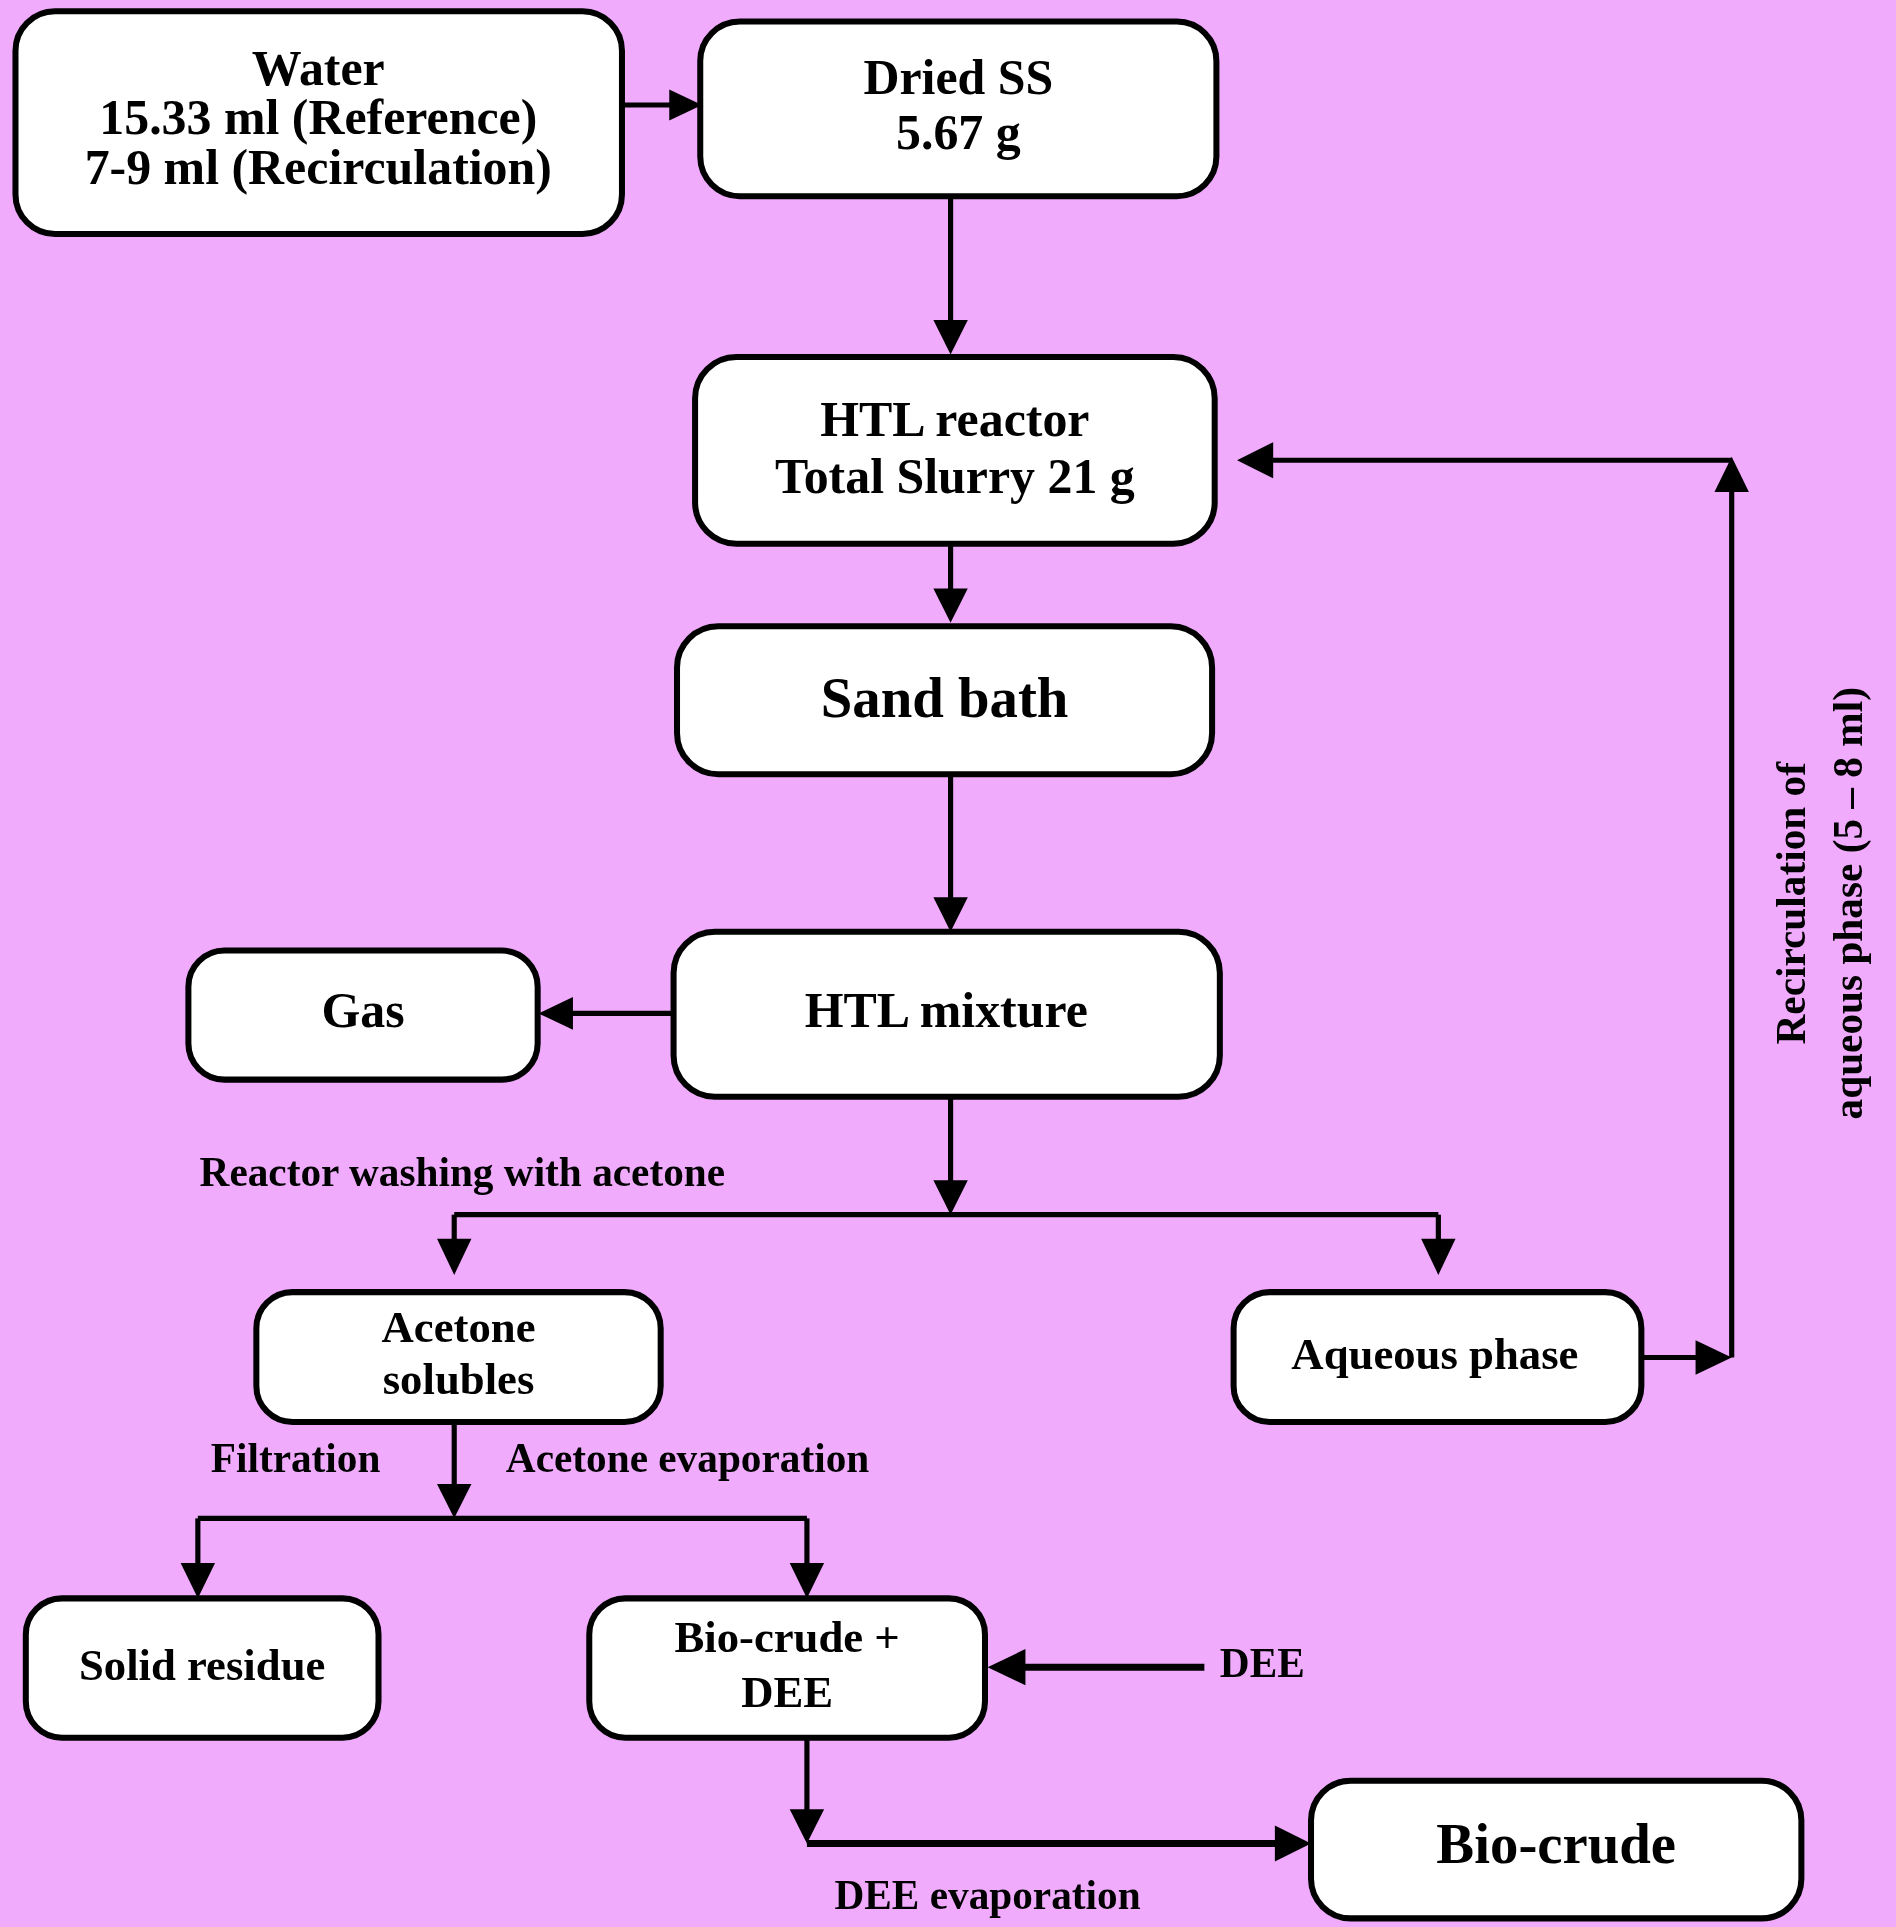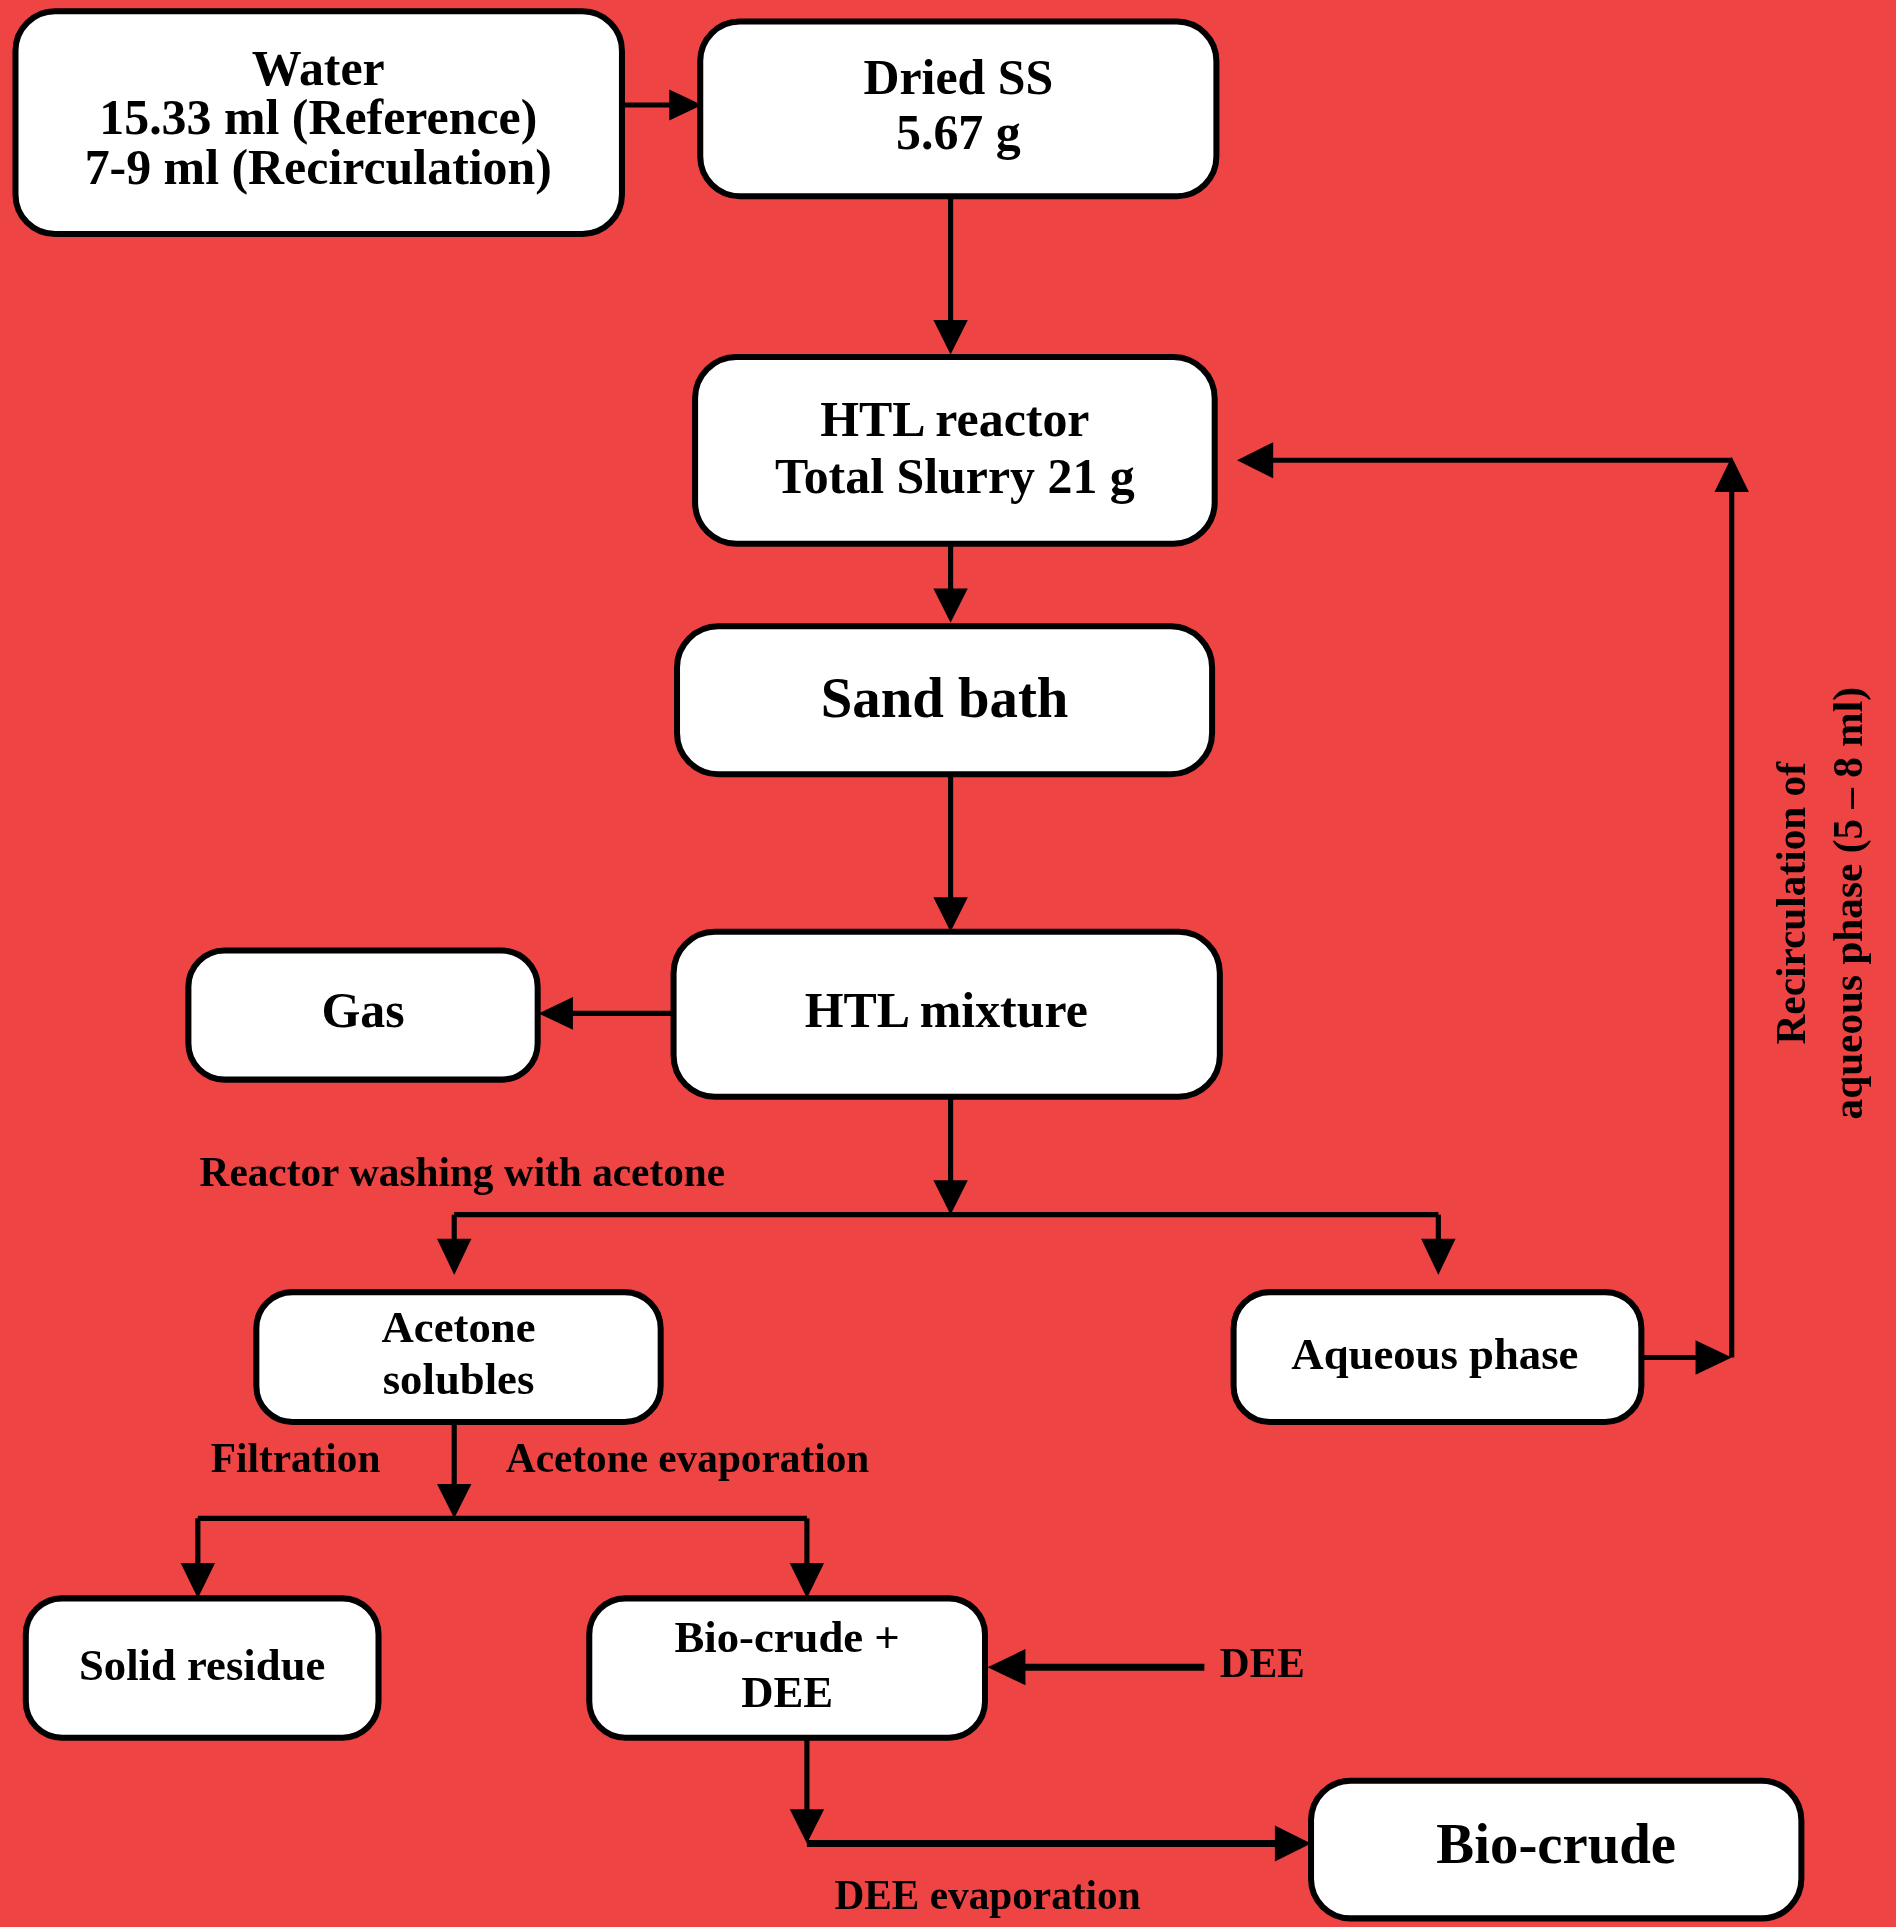--- a/index.html
+++ b/index.html
@@ -8,21 +8,21 @@
     padding: 0;
     background: #ffffff;
   }
   body {
     font-family: "Liberation Serif", "DejaVu Serif", serif;
   }
   #flow-root {
     position: relative;
     width: 1896px;
     height: 1927px;
-    background: #ef4444;
+    background: #f0abfc;
     overflow: hidden;
   }
   svg#flow-svg {
     position: absolute;
     left: 0;
     top: 0;
     width: 1896px;
     height: 1927px;
     display: block;
   }

